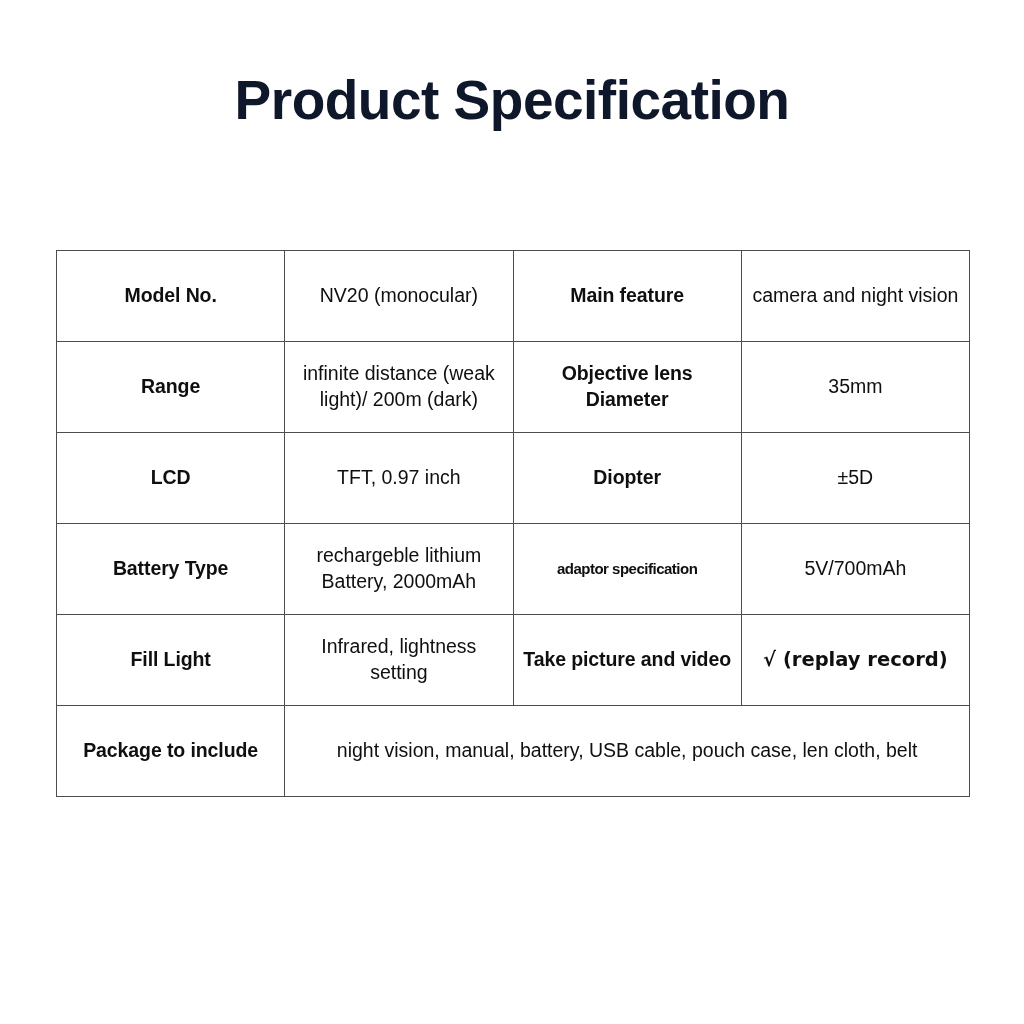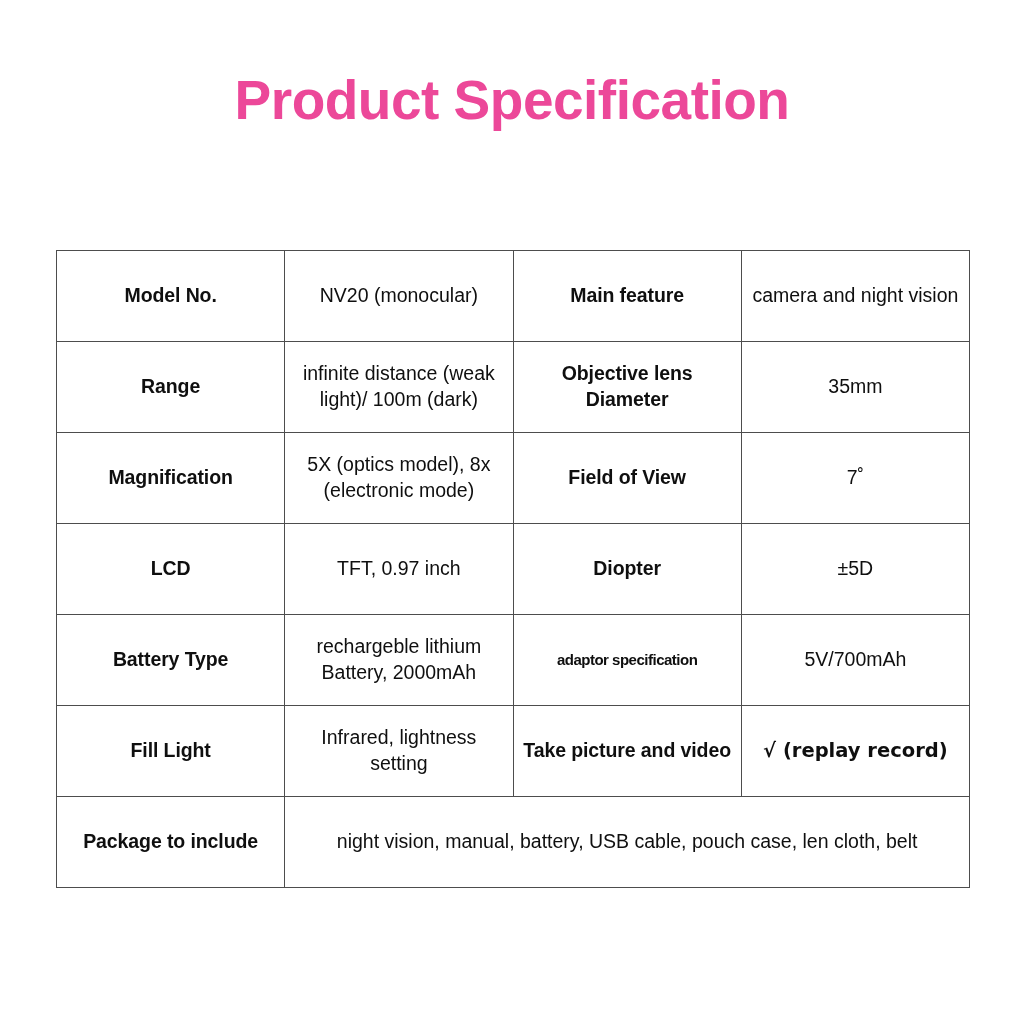--- a/index.html
+++ b/index.html
@@ -24,21 +24,21 @@
 
   .page-title {
     position: absolute;
     left: 0;
     top: 72px;
     width: 1024px;
     text-align: center;
     font-size: 55px;
     font-weight: 700;
     letter-spacing: -0.5px;
-    color: #ec4899;
+    color: #0f172a;
     line-height: 1.05;
     white-space: nowrap;
   }
 
   .spec-table {
     position: absolute;
     left: 56px;
     top: 250px;
     width: 914px;
     border-collapse: collapse;
@@ -94,31 +94,25 @@
 
       <tr>
         <td class="label-cell">Model No.</td>
         <td class="value-cell">NV20 (monocular)</td>
         <td class="label-cell">Main feature</td>
         <td class="value-cell">camera and night vision</td>
       </tr>
 
       <tr>
         <td class="label-cell">Range</td>
-        <td class="value-cell">infinite distance (weak light)/ 100m (dark)</td>
+        <td class="value-cell">infinite distance (weak light)/ 200m (dark)</td>
         <td class="label-cell">Objective lens Diameter</td>
         <td class="value-cell">35mm</td>
       </tr>
 
-      <tr>
-        <td class="label-cell">Magnification</td>
-        <td class="value-cell">5X (optics model), 8x (electronic mode)</td>
-        <td class="label-cell">Field of View</td>
-        <td class="value-cell">7˚</td>
-      </tr>
 
       <tr>
         <td class="label-cell">LCD</td>
         <td class="value-cell">TFT, 0.97 inch</td>
         <td class="label-cell">Diopter</td>
         <td class="value-cell">±5D</td>
       </tr>
 
       <tr>
         <td class="label-cell">Battery Type</td>

